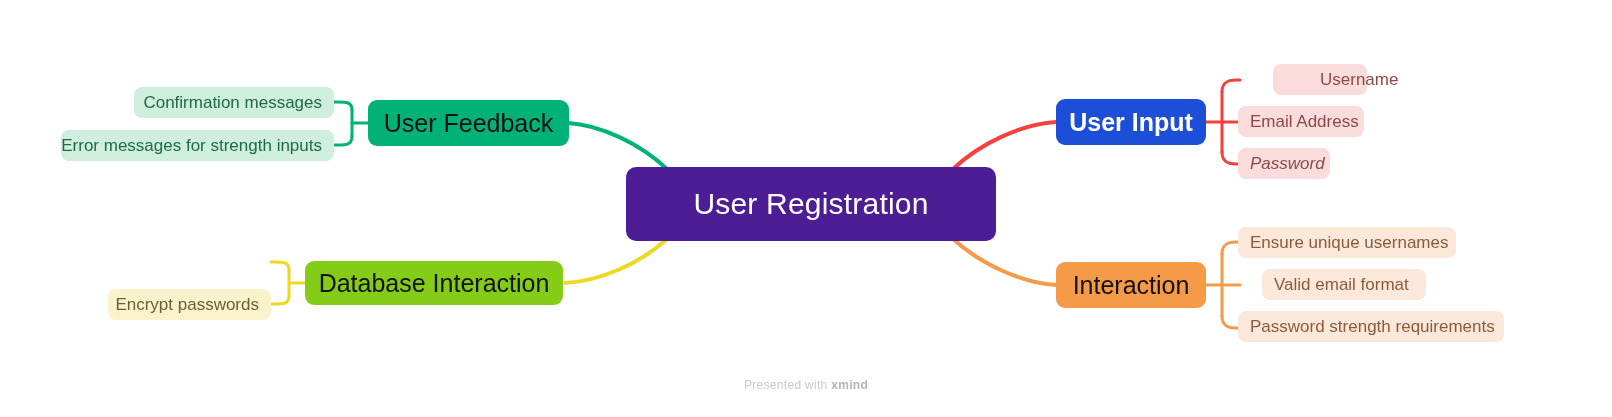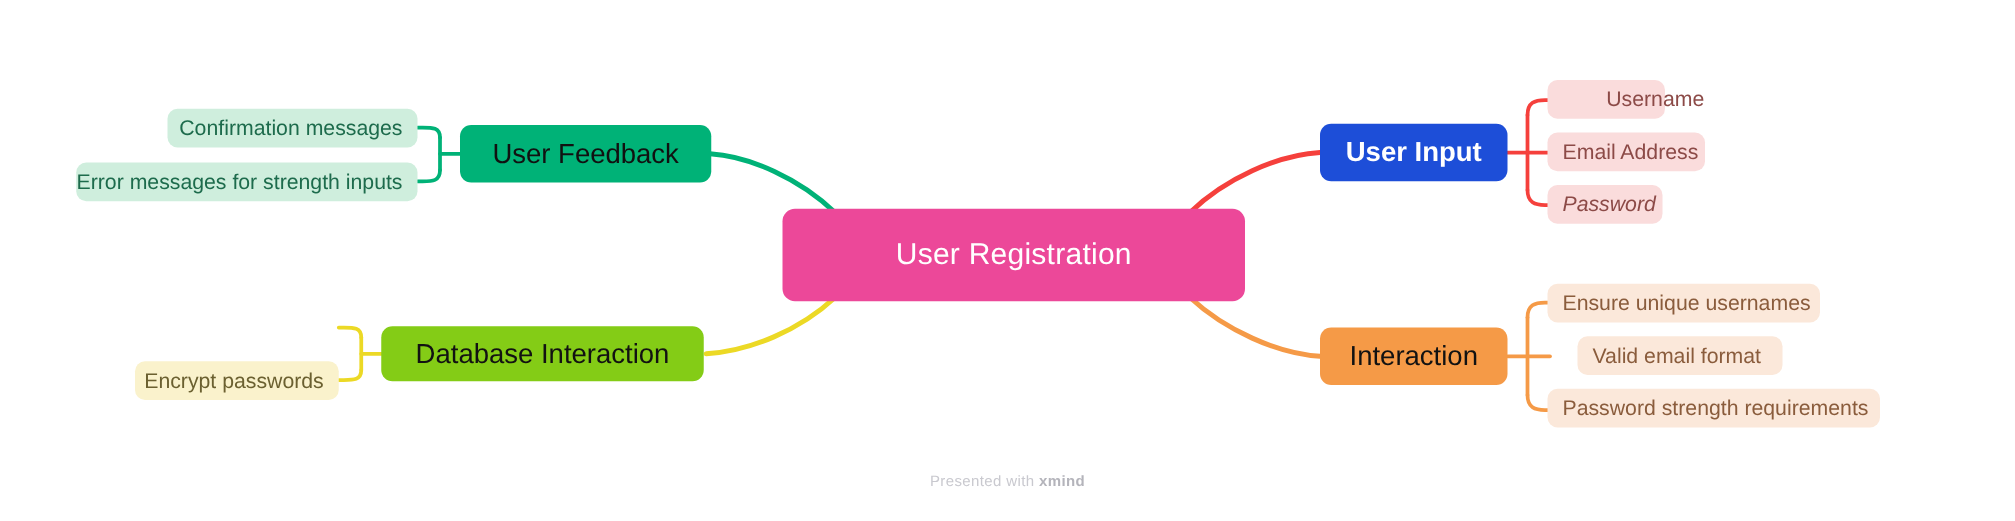--- a/index.html
+++ b/index.html
@@ -15,33 +15,33 @@
 
   .node{
     position:absolute;
     box-sizing:border-box;
     display:flex;align-items:center;justify-content:center;
     white-space:nowrap;
   }
 
   
   .root{
-    background:#ec4899;
+    background:#4c1d95;
     color:#ffffff;
     border-radius:10px;
-    font-size:24px;
+    font-size:30px;
     font-weight:400;
     letter-spacing:.2px;
     padding:0 26px;
   }
 
   
   .branch{
     border-radius:9px;
-    font-size:22px;
+    font-size:25px;
     padding:0 18px;
     justify-content:center;
   }
   .branch.green{background:#00b277;color:#111111;}
   .branch.yellow{background:#84cc16;color:#121212;}
   .branch.red{background:#1d4ed8;color:#ffffff;font-weight:bold;}
   .branch.orange{background:#f59a47;color:#121212;}
 
   
   .leaf{
@@ -125,21 +125,21 @@
   <div class="node branch yellow" style="left:305px;top:261px;width:258px;height:44px;">
     <span>Database Interaction</span>
   </div>
   <div class="node leaf yellow right-align" style="left:108px;top:289px;width:163px;">
     <span>Encrypt passwords</span>
   </div>
 
   <div class="node branch red" style="left:1056px;top:99px;width:150px;height:46px;">
     <span>User Input</span>
   </div>
-  <div class="node leaf red left-align" style="left:1238px;top:64px;width:94px;padding-left:47px;">
+  <div class="node leaf red left-align" style="left:1273px;top:64px;width:94px;padding-left:47px;">
     <span>Username</span>
   </div>
   <div class="node leaf red left-align" style="left:1238px;top:106px;width:126px;">
     <span>Email Address</span>
   </div>
   <div class="node leaf red left-align" style="left:1238px;top:148px;width:92px;font-style:italic;">
     <span>Password</span>
   </div>
 
   <div class="node branch orange" style="left:1056px;top:262px;width:150px;height:46px;">

